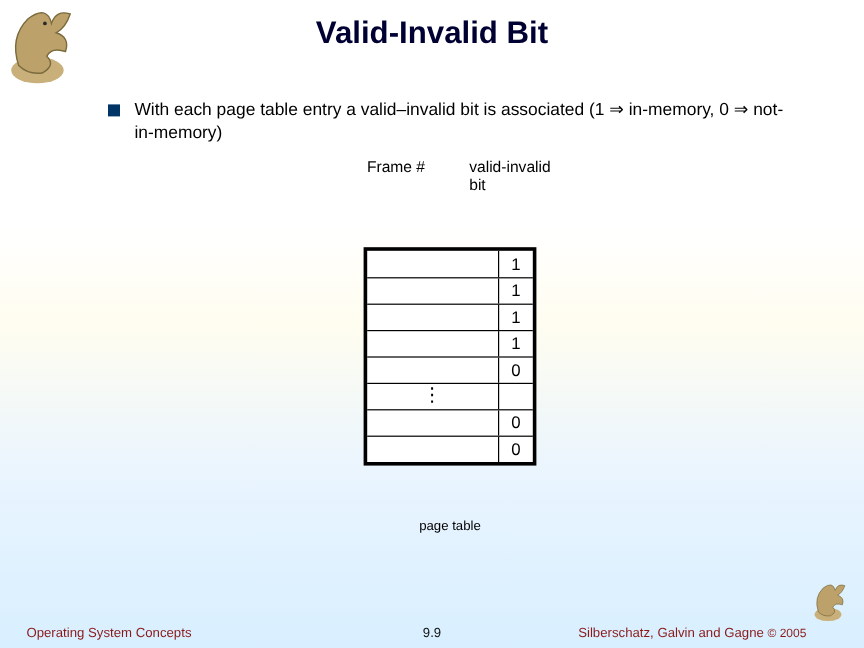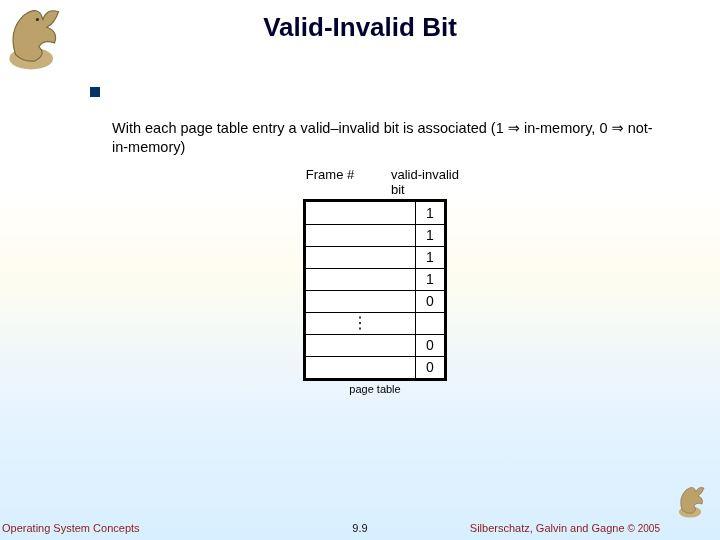--- a/index.html
+++ b/index.html
@@ -38,28 +38,29 @@
     line-height: 1.3;
   }
   .sqbullet {
     width: 10px;
     height: 10px;
     background: #003366;
     margin-top: 4px;
     margin-right: 12px;
     flex: 0 0 10px;
   }
-  .bullet-text { flex: 1; margin-top: 36px; }
+  .bullet-text { flex: 1; }
   .strong { font-weight: bold; }
 
   .table-wrap {
     display: flex;
     flex-direction: column;
     align-items: center;
     margin-top: 8px;
+    gap: 43px;
   }
   .table-headers {
     display: flex;
     font-size: 13px;
     margin-bottom: 2px;
   }
   .hdr-frame { width: 110px; text-align: center; }
   .hdr-vib { width: 90px; text-align: left; padding-left: 6px; }
   .pt {
     border: 3px solid #000;
@@ -96,32 +97,32 @@
   }
 
   .footer {
     position: absolute;
     bottom: 6px;
     left: 0;
     right: 0;
     display: flex;
     justify-content: space-between;
     align-items: flex-end;
-    padding: 0 2px;
+    padding: 0 22px;
     font-size: 11px;
   }
   .footer-left { color: #8a1a1a; }
   .footer-center {
     position: absolute;
     left: 50%;
     transform: translateX(-50%);
     color: #111;
     text-align: right;
   }
-  .footer-right { color: #8a1a1a; margin-right: 58px; }
+  .footer-right { color: #8a1a1a; margin-right: 26px; }
   .copy { font-size: 10px; }
 
   .content-bottom { margin-top: 18px; }
 </style>
 </head>
 <body>
 
 <div class="dino dino-top">
   <svg viewBox="0 0 100 100">
     <ellipse cx="40" cy="75" rx="28" ry="14" fill="#c9b07a"></ellipse>

